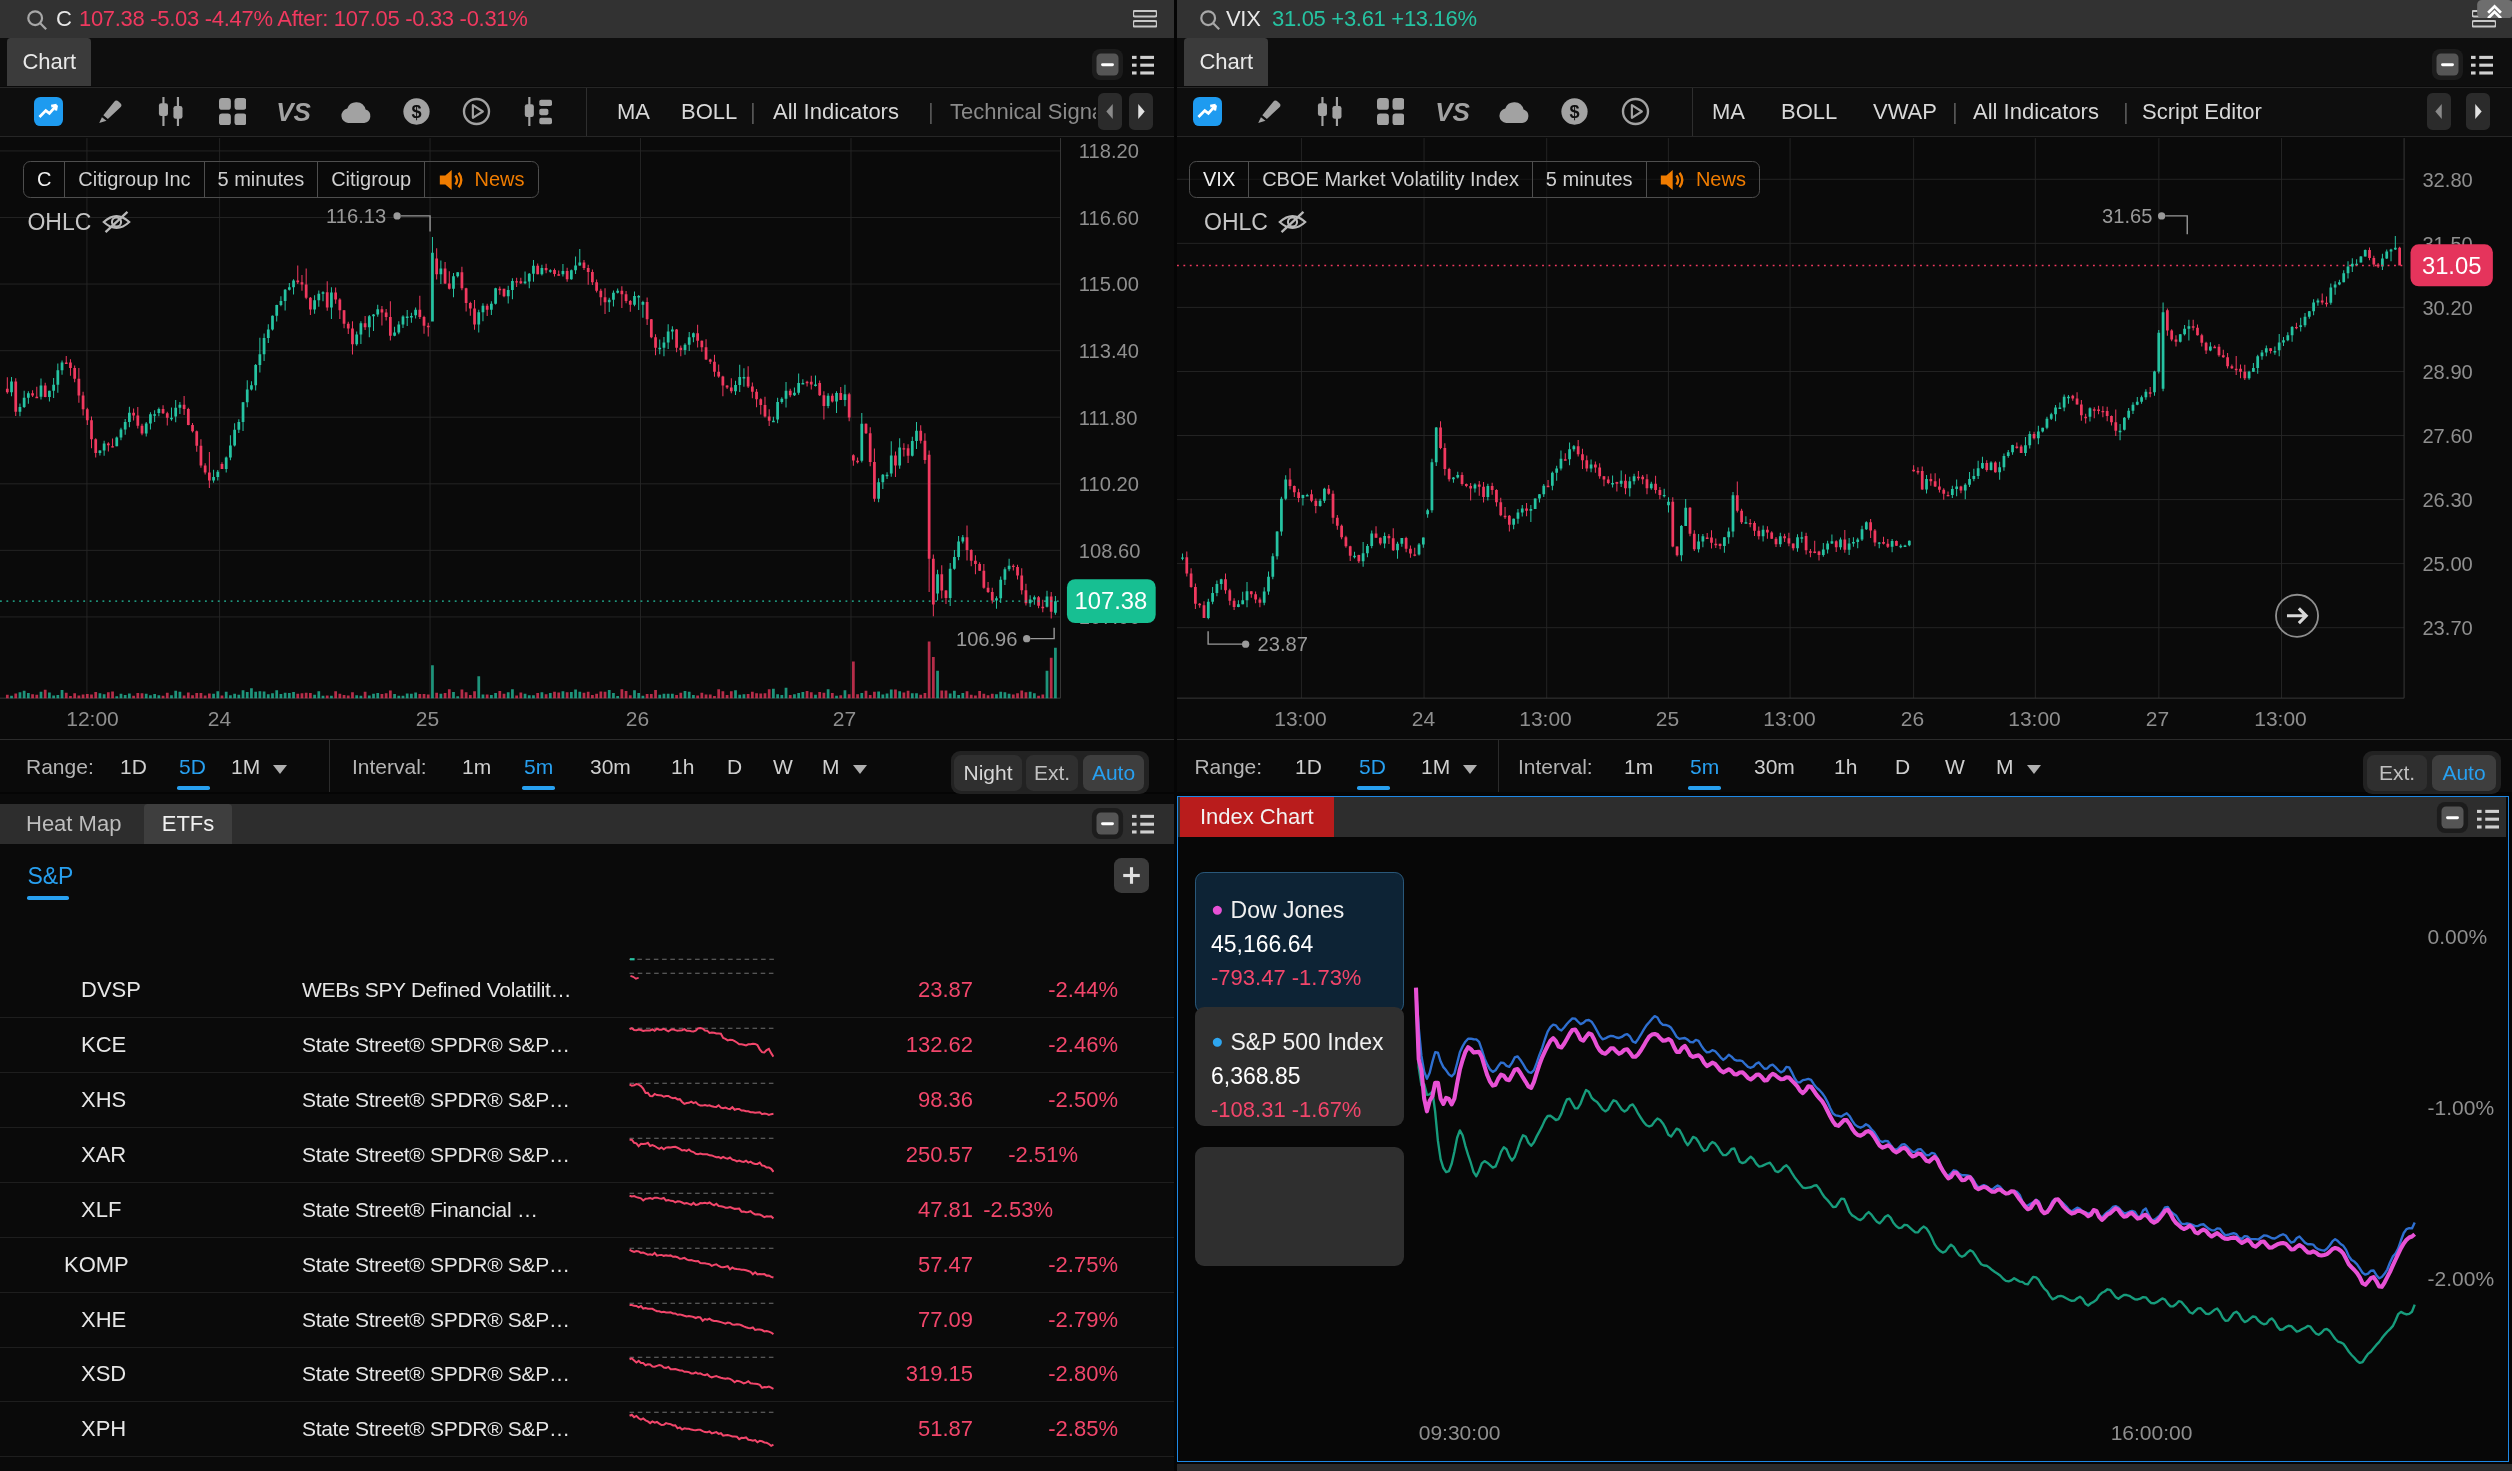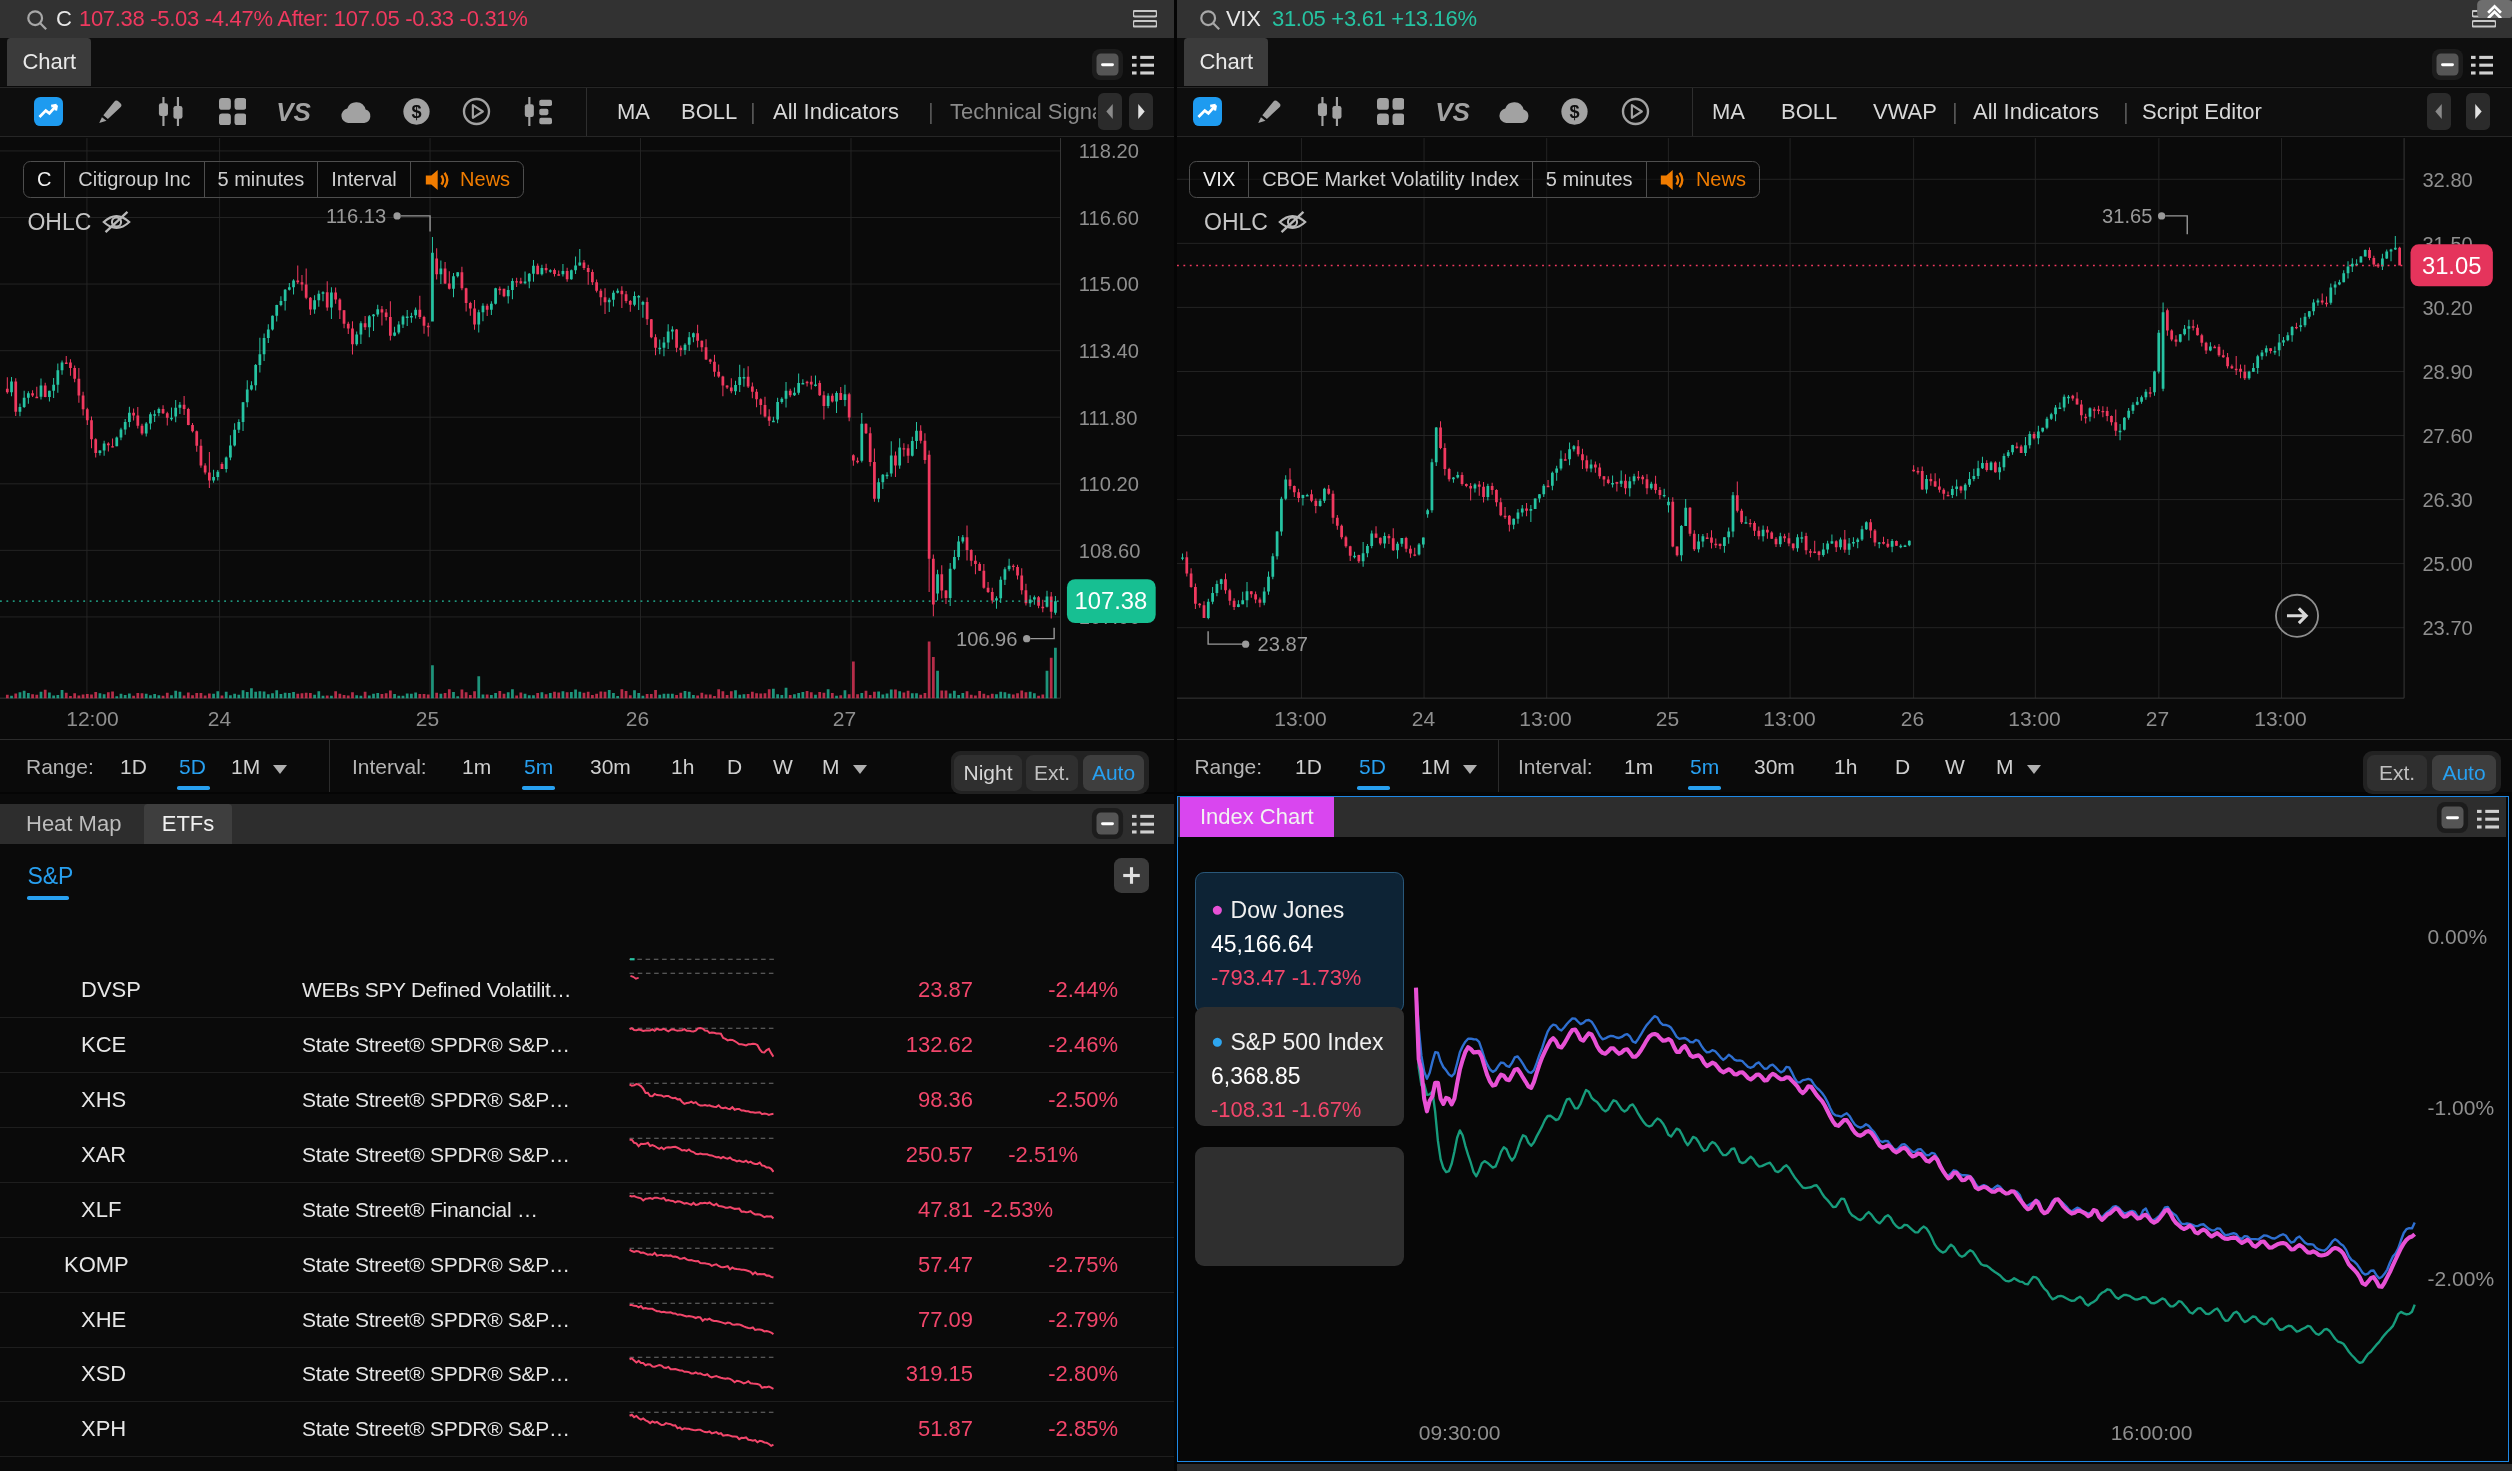--- a/index.html
+++ b/index.html
@@ -146,21 +146,21 @@
       <rect x="1166" y="482" width="97" height="48" rx="9" fill="#17bf92"></rect>
       <text x="1214" y="515" font-size="26" fill="#fff" text-anchor="middle" font-family="Liberation Sans">107.38</text>
     </svg>
     <div class="pill" style="left:23px;top:161px;height:37px">
 <div class="pseg" style="color:#f0f0f0">C</div>
       <div class="pdiv"></div>
 <div class="pseg">Citigroup Inc</div>
       <div class="pdiv"></div>
 <div class="pseg">5 minutes</div>
       <div class="pdiv"></div>
-<div class="pseg">Interval</div>
+<div class="pseg">Citigroup</div>
       <div class="pdiv"></div>
 <div class="pseg" style="color:#f07c00;gap:9.1px"><svg style="vertical-align:middle" width="27.4" height="24" viewBox="0 0 30 26">
           <g transform="scale(1.0)">
             <path d="M2 8 H8 L15 2 V24 L8 18 H2 Z" fill="#f07c00"></path>
             <path d="M19 8 Q23 13 19 18" fill="none" stroke="#f07c00" stroke-width="2.6"></path>
             <path d="M22.5 5 Q28.5 13 22.5 21" fill="none" stroke="#f07c00" stroke-width="2.6"></path>
           </g>
         </svg> News</div>
     </div>
     <div class="abs" style="left:27.4px;top:209px;color:#c4c4c4;font-size:23px">OHLC</div>
@@ -490,21 +490,21 @@
       <div class="rlab" style="left:768px">W</div>
       <div class="rlab" style="left:819px">M<span class="caret"></span></div>
       <div class="bul" style="left:180px;top:46px;width:33px"></div>
       <div class="bul" style="left:511px;top:46px;width:33px"></div>
       <div class="abs" style="left:1186px;top:11px;width:138px;height:43px;background:#222;border-radius:9.1px"></div>
       <div class="btn" style="left:1190px;top:14.6px;width:60px;height:36px;background:#2f2f2f;color:#c0c0c0">Ext.</div>
       <div class="btn blue" style="left:1255px;top:14.6px;width:64px;height:36px;background:#3e3e3e">Auto</div>
     </div>
     <div class="abs" style="left:1177px;top:796px;width:1332px;height:666px;background:#070707;border:1.8px solid #1e88e5">
       <div class="abs" style="left:0;top:0;width:1328px;height:40px;background:#2d2d2d"></div>
-      <div class="abs" style="left:1.8px;top:0;width:154px;height:40px;background:#d946ef;color:#f2f2f2;font-size:22px;display:flex;align-items:center;justify-content:center">Index Chart</div>
+      <div class="abs" style="left:1.8px;top:0;width:154px;height:40px;background:#b91c1c;color:#f2f2f2;font-size:22px;display:flex;align-items:center;justify-content:center">Index Chart</div>
       <svg class="abs" style="left:1258px;top:3.7px" width="33" height="33" viewBox="0 0 36 36">
         <rect x="1" y="1" width="34" height="34" rx="9" fill="#1c1c1c"></rect>
         <rect x="6" y="6" width="24" height="24" rx="5" fill="#555"></rect>
         <rect x="11" y="16.5" width="14" height="3.4" rx="1.6" fill="#fff"></rect>
       </svg>
       <svg class="abs" style="left:1299px;top:11px" width="22" height="22" viewBox="0 0 24 24">
         <rect x="0" y="2" width="5" height="3.4" fill="#cfcfcf"></rect>
         <rect x="9" y="2" width="15" height="3.4" fill="#cfcfcf"></rect>
         <rect x="0" y="10.5" width="5" height="3.4" fill="#cfcfcf"></rect>
         <rect x="9" y="10.5" width="15" height="3.4" fill="#cfcfcf"></rect>

